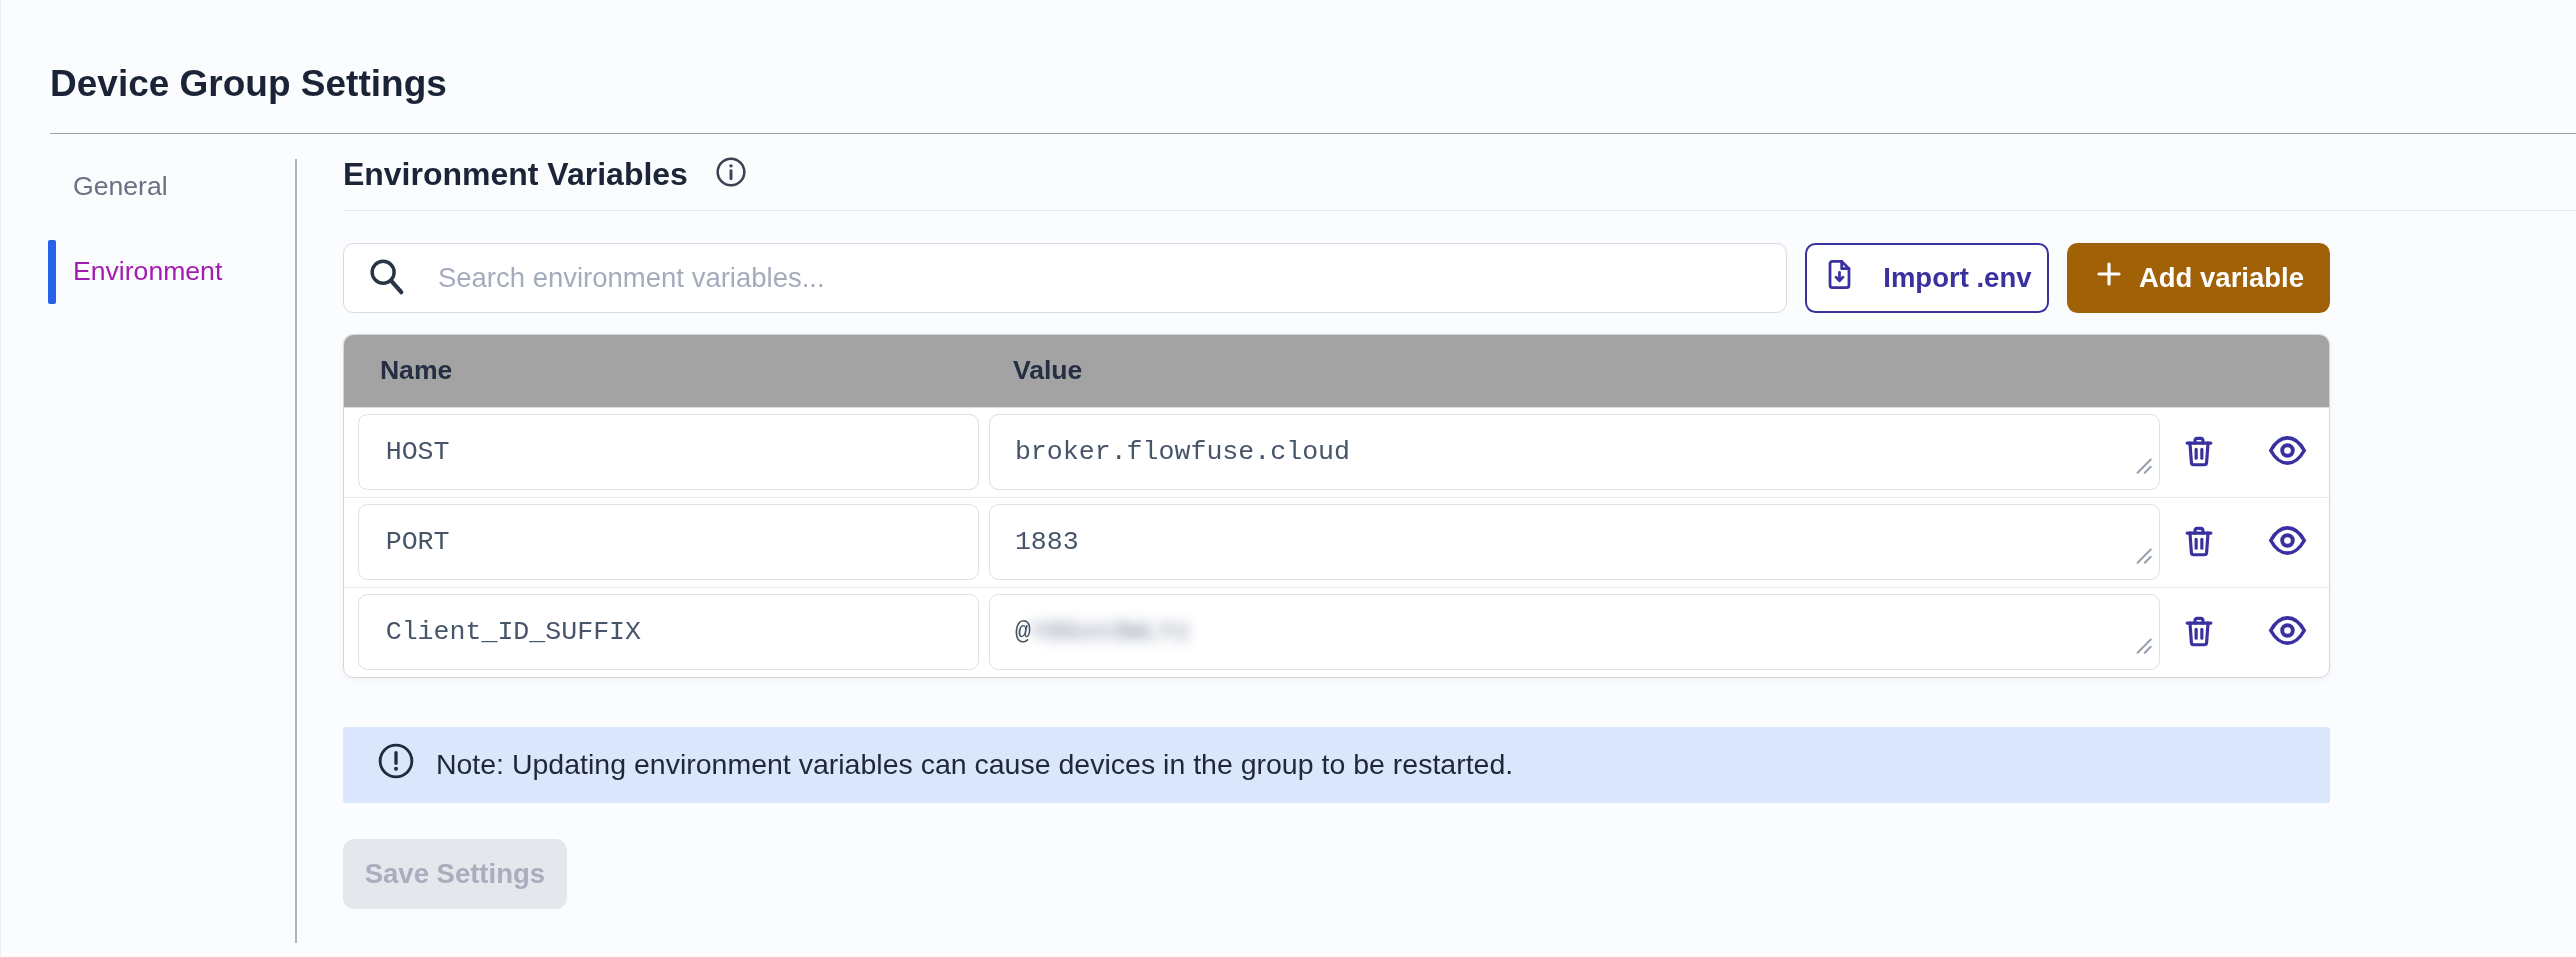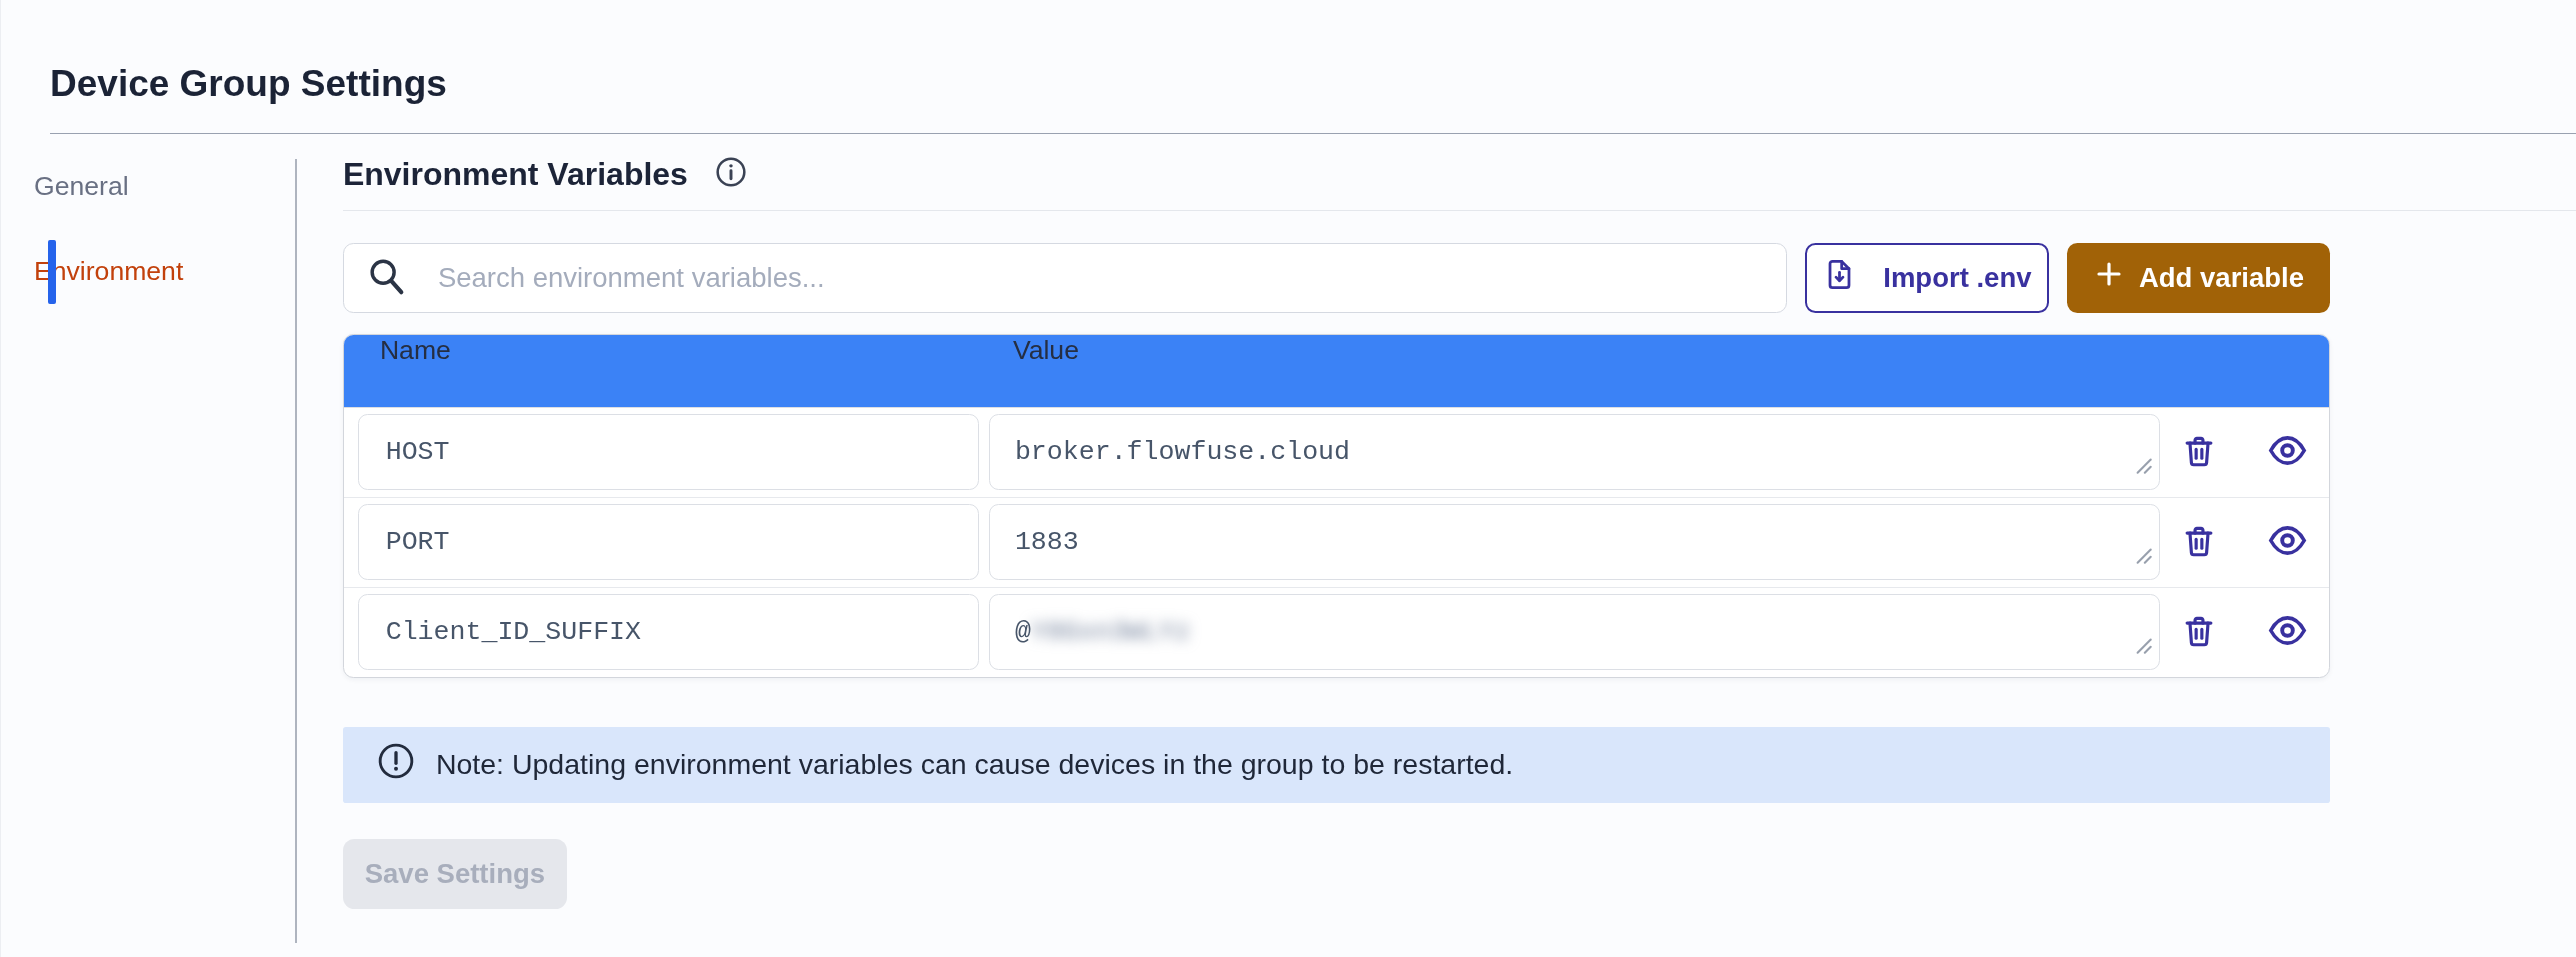--- a/index.html
+++ b/index.html
@@ -16,24 +16,24 @@
   h1.page-title{
     margin:0;padding:44px 0 0 49px;
     font-size:37px;line-height:44px;font-weight:bold;color:#1b2336;
   }
   .title-divider{margin:26.6px 0 0 49px;border-top:1.9px solid #99a1b0;}
   .body-row{display:flex;align-items:stretch;}
   
   .sidebar{width:294px;box-sizing:border-box;padding-top:21px;flex:none;}
   .side-item{
     position:relative;height:64px;margin-bottom:21px;
-    display:flex;align-items:center;padding-left:33px;
+    display:flex;align-items:center;padding-left:72px;
     font-size:26.6px;color:#697083;cursor:pointer;
   }
-  .side-item.active{color:#c2410c;}
+  .side-item.active{color:#a21caf;}
   .active-bar{position:absolute;left:47px;top:0;bottom:0;width:7.6px;background:#2563eb;border-radius:1.9px;}
   .vdivider{width:1.9px;background:#aeb4bf;margin-top:25px;height:784px;flex:none;}
   
   main{flex:1;min-width:0;padding-left:46px;}
   .heading-row{
     display:flex;align-items:center;gap:26.6px;
     padding:21px 0 17px 0;border-bottom:1.9px solid #e4e7ec;
   }
   .heading-row h2{margin:0;font-size:32px;line-height:38px;font-weight:bold;color:#1c2438;}
   .icon{flex:none;display:inline-block;}
@@ -57,23 +57,23 @@
   }
   .btn-import{width:244px;gap:26px;background:#ffffff;border:2.8px solid #39319f;color:#39319f;}
   .btn-add{width:263px;gap:14.2px;background:#a16207;border:none;color:#ffffff;}
   
   .env-table{
     margin-top:21px;background:#ffffff;
     border:1.9px solid #d3d6dc;border-radius:10.4px;overflow:hidden;
     box-shadow:0 1.9px 5.7px rgba(20,30,60,0.05);
   }
   .t-header{
-    display:flex;height:72px;
-    background:#3b82f6;border-bottom:1.9px solid #dcdee3;
-    font-weight:normal;font-size:26.6px;color:#252e42;
+    display:flex;align-items:center;height:72px;
+    background:#a3a3a3;border-bottom:1.9px solid #dcdee3;
+    font-weight:bold;font-size:26.6px;color:#252e42;
   }
   .th-name{width:645px;padding-left:36px;box-sizing:border-box;}
   .th-value{flex:1;padding-left:24px;}
   .t-row{display:flex;align-items:center;height:89px;border-bottom:1.9px solid #e7e9ed;}
   .t-row:last-child{border-bottom:none;}
   .cell-name{width:645px;padding-left:14.2px;box-sizing:border-box;flex:none;}
   .name-input{
     width:621px;height:76px;box-sizing:border-box;
     border:1.9px solid #dcdfe5;border-radius:9.5px;background:#fff;
     font-family:"Liberation Mono","DejaVu Sans Mono",monospace;

